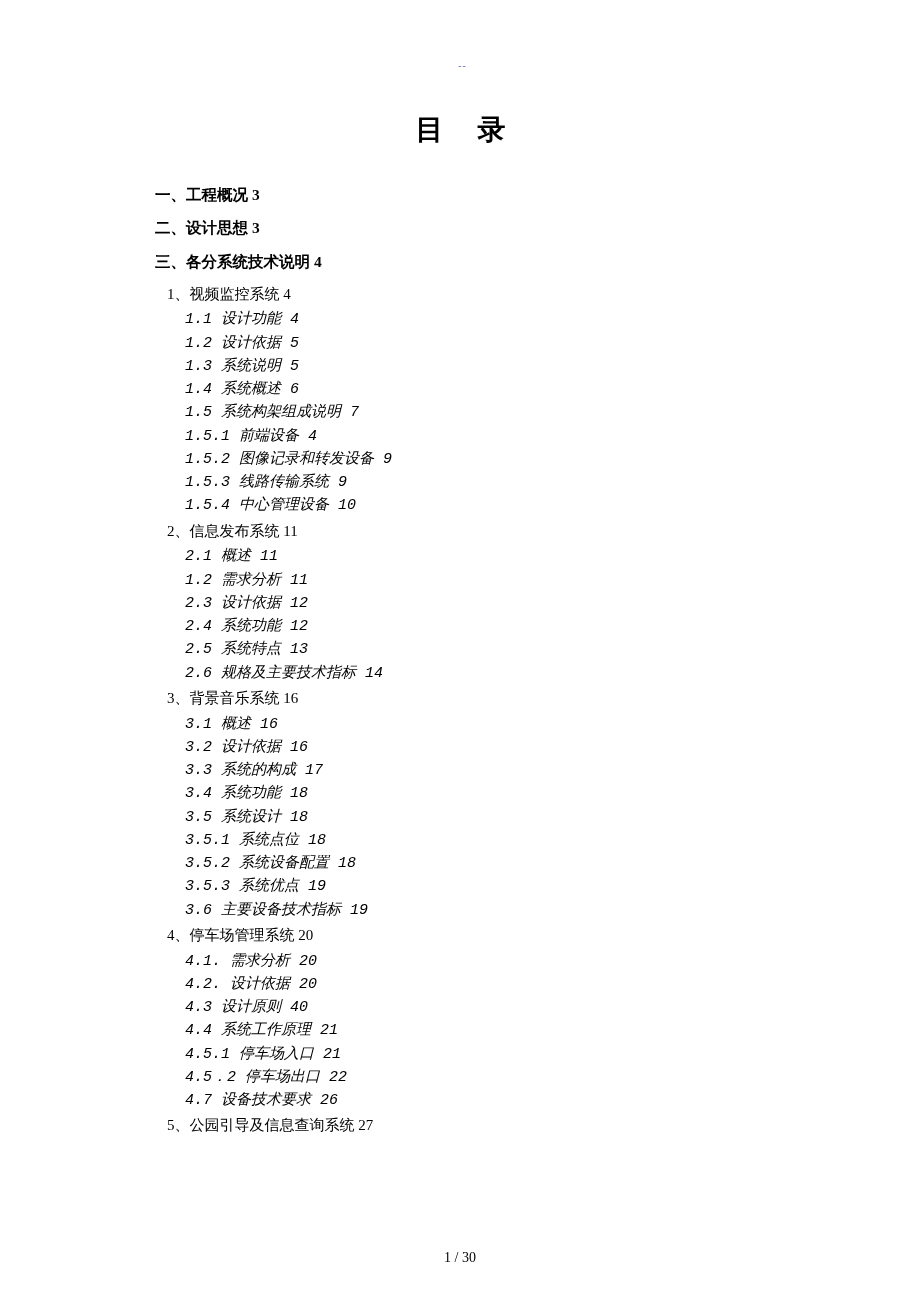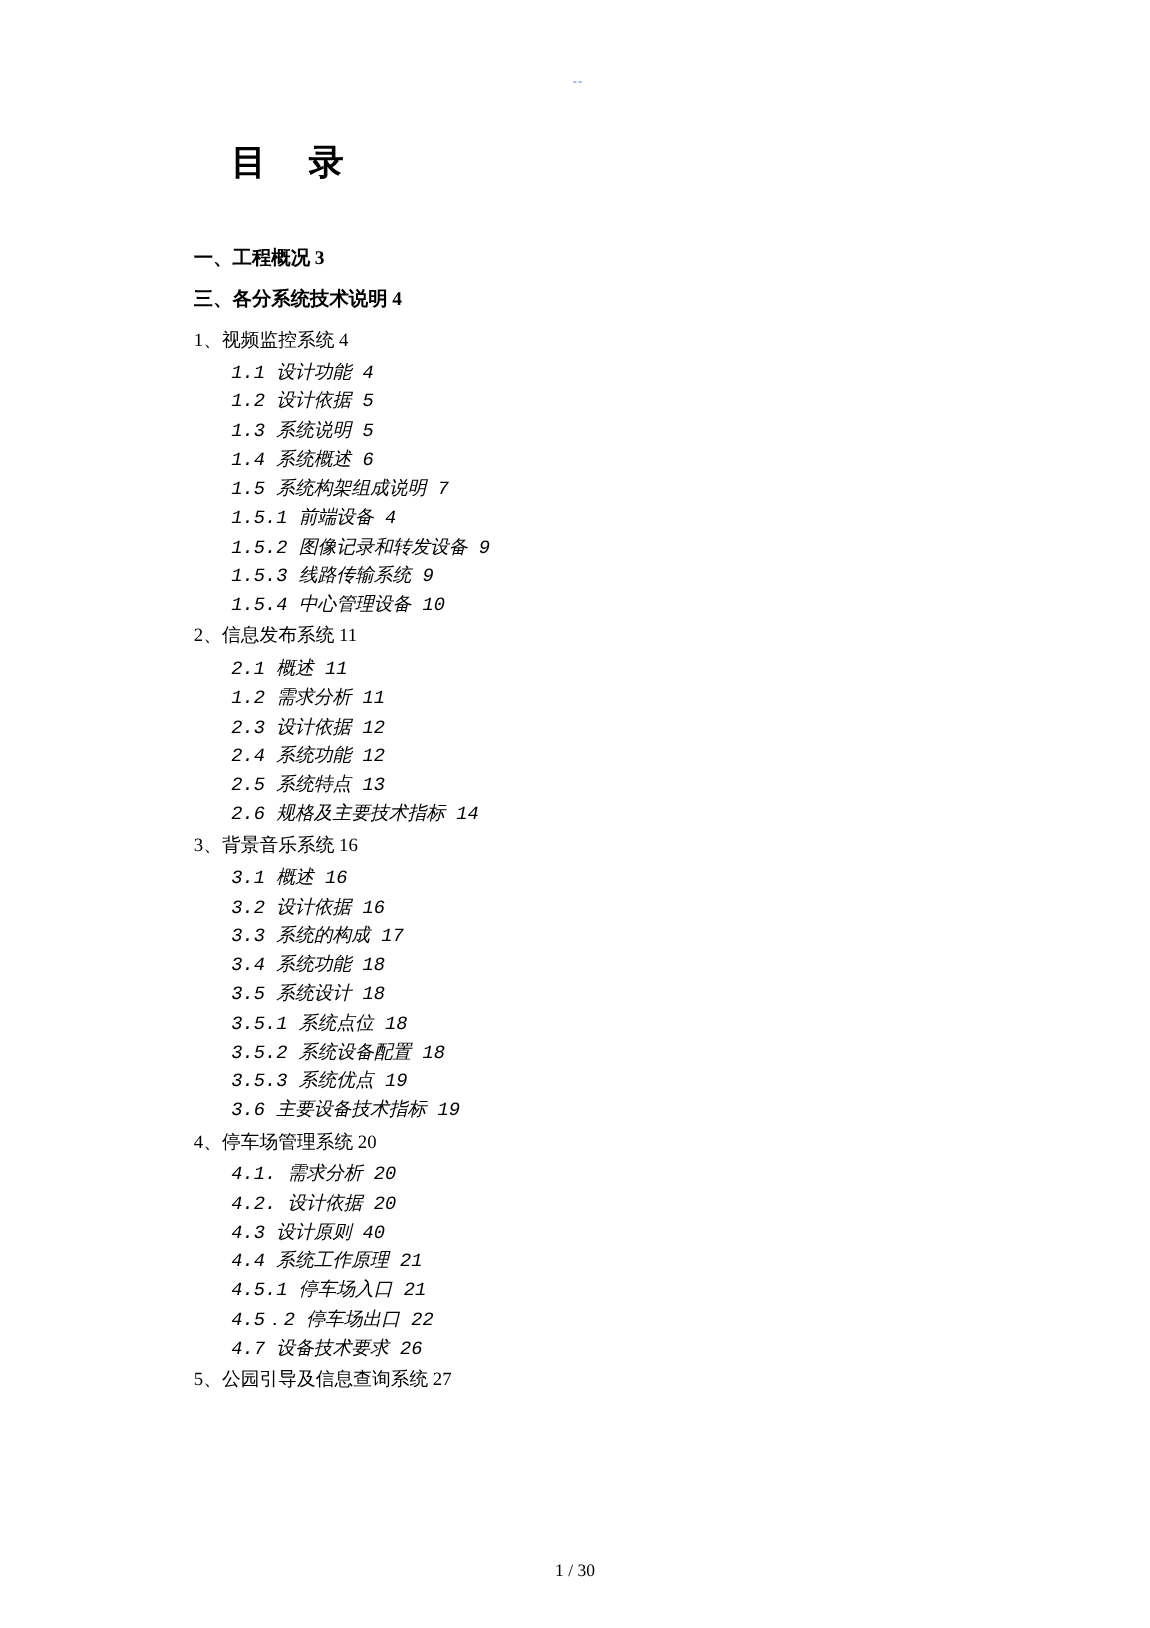--- a/index.html
+++ b/index.html
@@ -18,35 +18,36 @@
     box-sizing: border-box;
   }
   .header-mark {
     text-align: center;
     font-size: 10px;
     color: #5a6fc7;
     letter-spacing: 1px;
     margin-bottom: 40px;
   }
   .title {
+    text-align: center;
     font-size: 28px;
     font-weight: bold;
     letter-spacing: 34px;
-    margin-bottom: 46px;
+    margin-bottom: 34px;
     padding-left: 30px;
   }
   .h1 {
     font-size: 15.5px;
     font-weight: bold;
     margin: 10px 0 10px 0;
     line-height: 1.5;
   }
   .h2 {
     font-size: 15px;
-    margin: 2px 0 2px 0;
+    margin: 2px 0 2px 12px;
     padding-left: 0px;
     line-height: 1.58;
   }
   .h3 {
     font-size: 15px;
     font-style: italic;
     font-family: Liberation Mono, monospace;
     margin: 0;
     padding-left: 30px;
     line-height: 1.55;
@@ -61,20 +62,21 @@
   }
 </style>
 </head>
 <body>
 
 <div class="page">
   <div class="header-mark">--</div>
   <div class="title">目录</div>
   <div id="toc">
       <div class="h1">一、工程概况 3</div>
+      <div class="h1">二、设计思想 3</div>
       <div class="h1">三、各分系统技术说明 4</div>
       <div class="h2">1、视频监控系统 4</div>
       <div class="h3">1.1 设计功能 4</div>
       <div class="h3">1.2 设计依据 5</div>
       <div class="h3">1.3  系统说明 5</div>
       <div class="h3">1.4 系统概述 6</div>
       <div class="h3">1.5 系统构架组成说明 7</div>
       <div class="h3">1.5.1   前端设备 4</div>
       <div class="h3">1.5.2 图像记录和转发设备 9</div>
       <div class="h3">1.5.3 线路传输系统 9</div>

